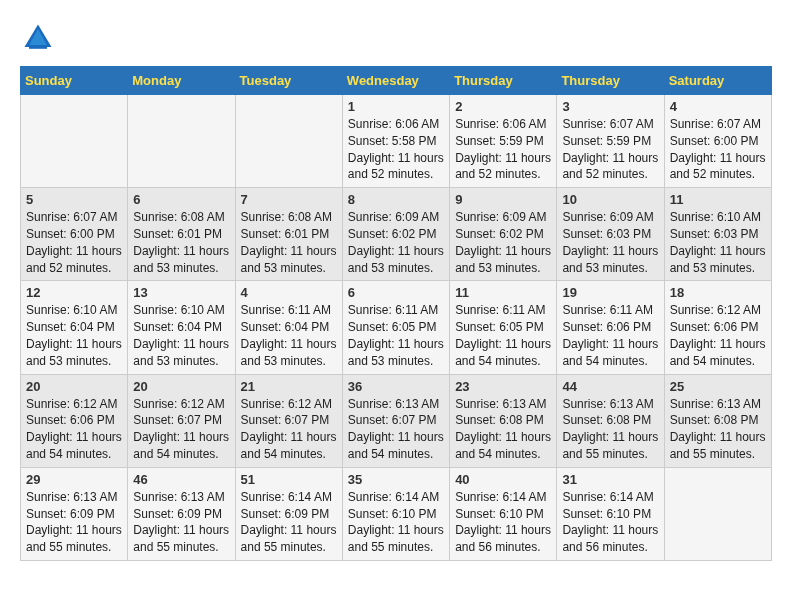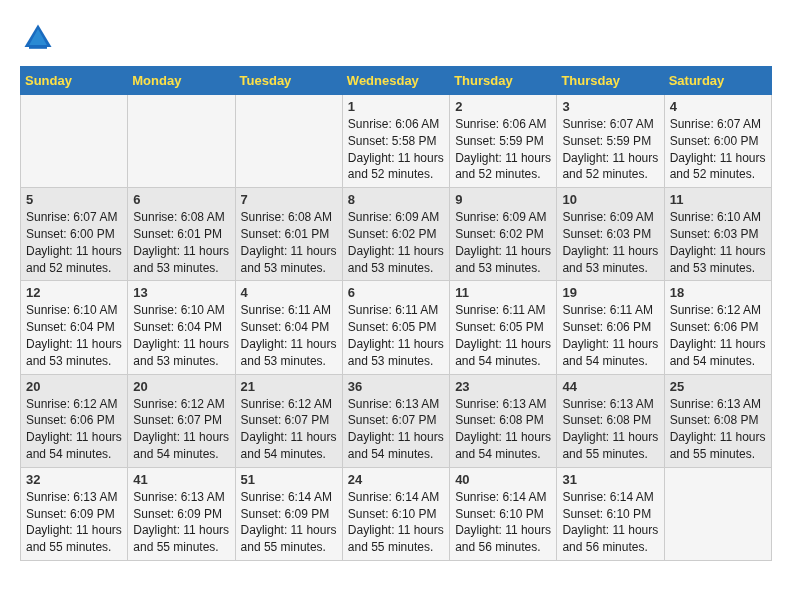--- a/index.html
+++ b/index.html
@@ -292,42 +292,42 @@
         <td>
           <div class="day-number">25</div>
           <div class="day-detail" style="white-space: pre-line;">Sunrise: 6:13 AM
 Sunset: 6:08 PM
 Daylight: 11 hours
 and 55 minutes.</div>
         </td>
       </tr>
       <tr>
         <td>
-          <div class="day-number">32</div>
+          <div class="day-number">29</div>
           <div class="day-detail" style="white-space: pre-line;">Sunrise: 6:13 AM
 Sunset: 6:09 PM
 Daylight: 11 hours
 and 55 minutes.</div>
         </td>
         <td>
-          <div class="day-number">41</div>
+          <div class="day-number">46</div>
           <div class="day-detail" style="white-space: pre-line;">Sunrise: 6:13 AM
 Sunset: 6:09 PM
 Daylight: 11 hours
 and 55 minutes.</div>
         </td>
         <td>
           <div class="day-number">51</div>
           <div class="day-detail" style="white-space: pre-line;">Sunrise: 6:14 AM
 Sunset: 6:09 PM
 Daylight: 11 hours
 and 55 minutes.</div>
         </td>
         <td>
-          <div class="day-number">24</div>
+          <div class="day-number">35</div>
           <div class="day-detail" style="white-space: pre-line;">Sunrise: 6:14 AM
 Sunset: 6:10 PM
 Daylight: 11 hours
 and 55 minutes.</div>
         </td>
         <td>
           <div class="day-number">40</div>
           <div class="day-detail" style="white-space: pre-line;">Sunrise: 6:14 AM
 Sunset: 6:10 PM
 Daylight: 11 hours

